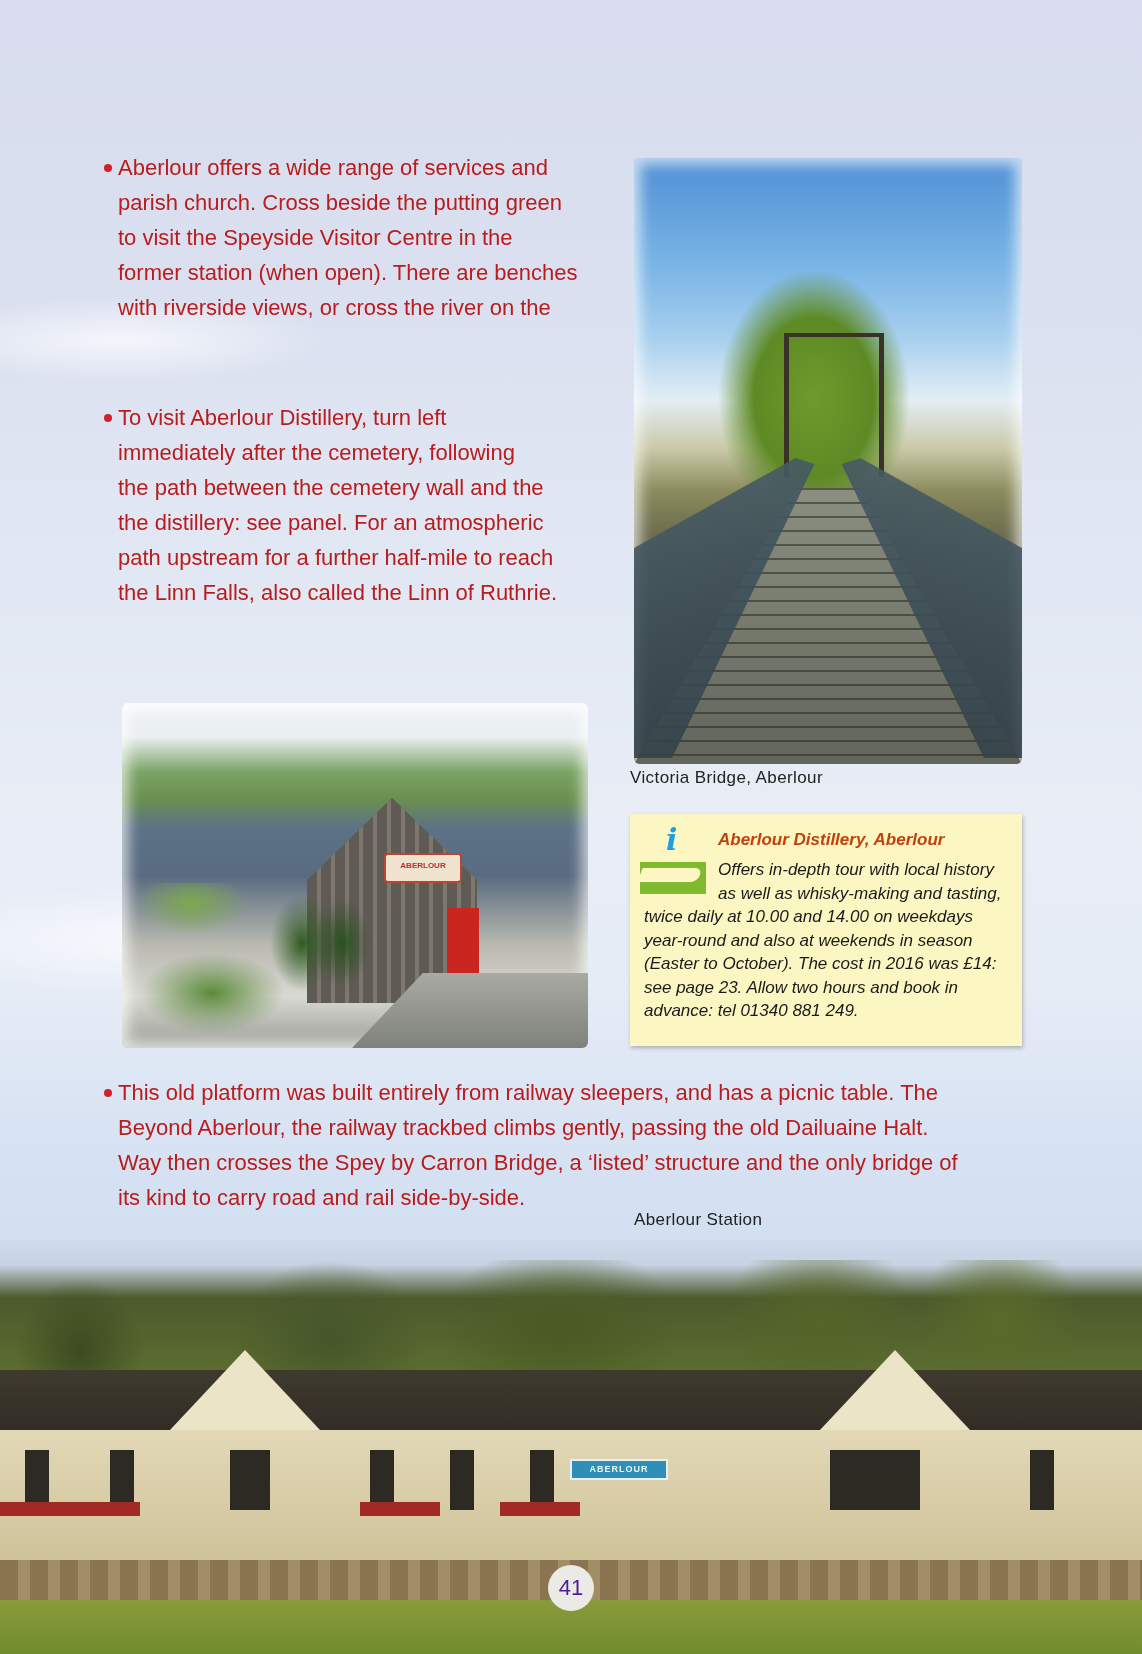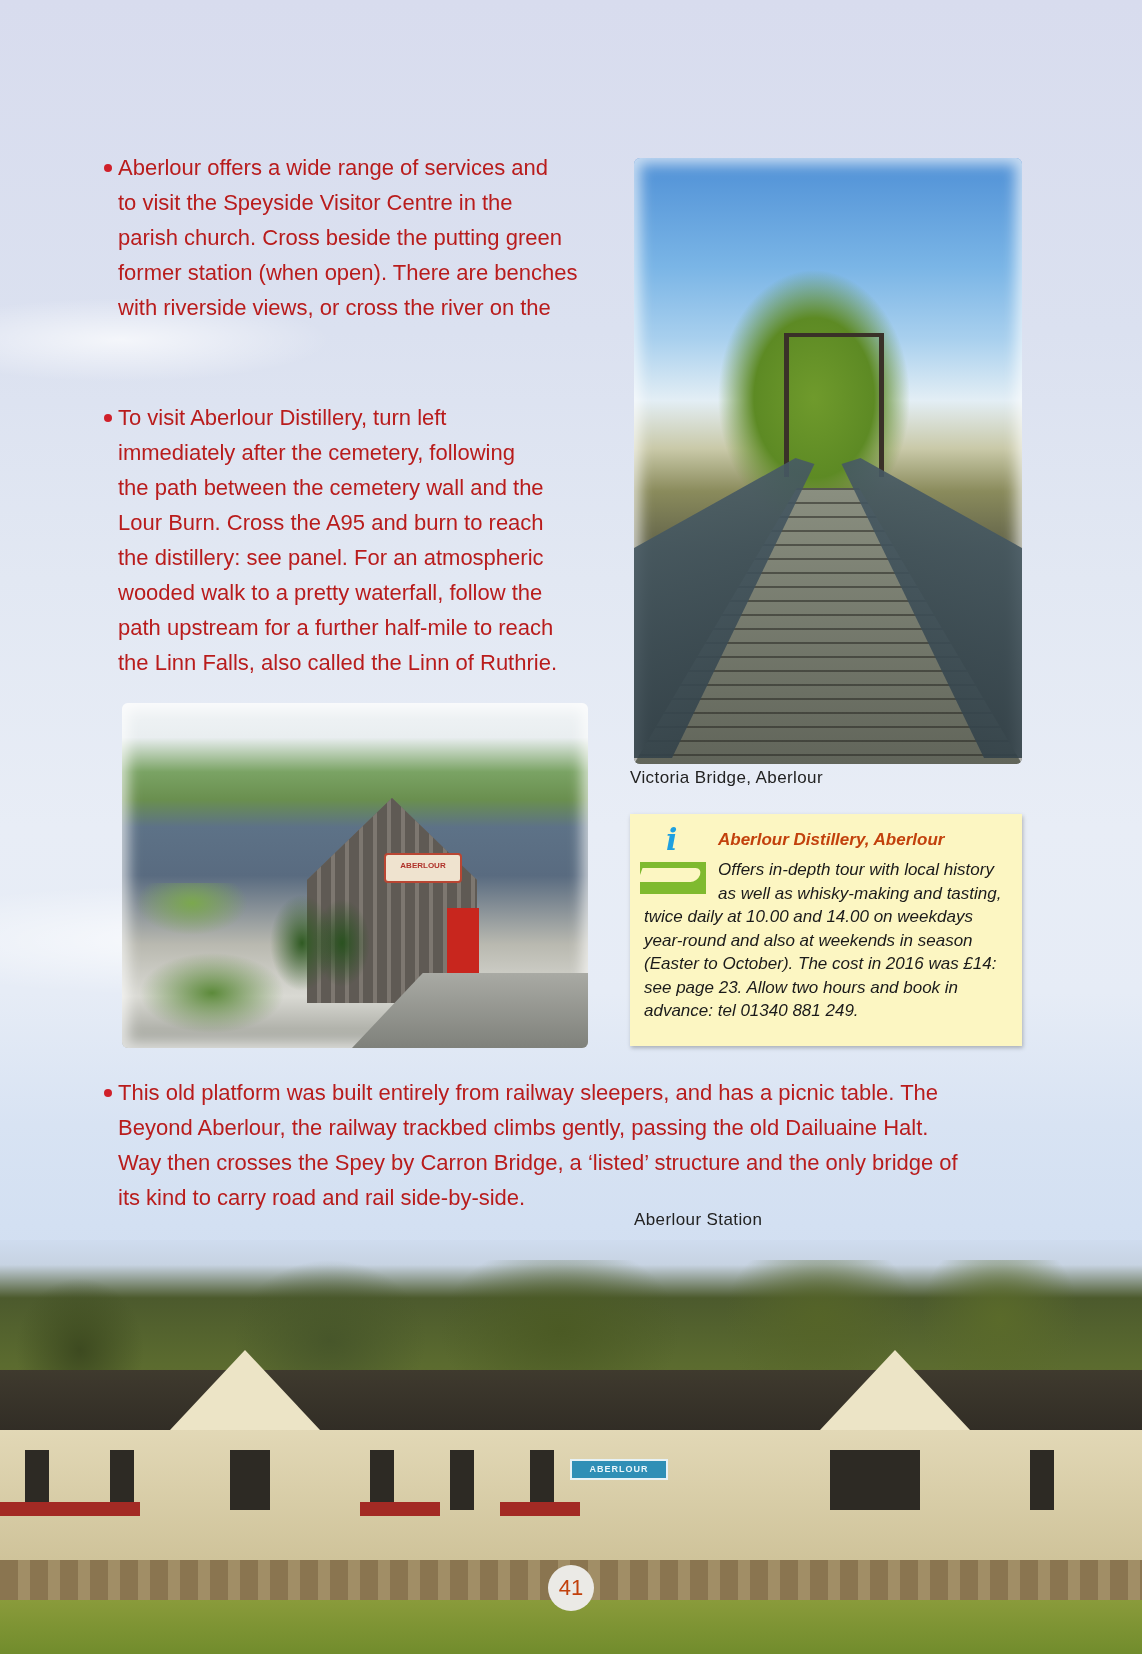--- a/index.html
+++ b/index.html
@@ -171,47 +171,45 @@
   .station-photo .stone {
     position: absolute; left: 0; top: 320px; width: 1142px; height: 40px;
     background: repeating-linear-gradient(90deg, #8a7550 0 18px, #a18e66 18px 30px);
   }
   .station-photo .lawn {
     position: absolute; left: 0; top: 360px; width: 1142px; height: 54px;
     background: linear-gradient(180deg, #8a9b3b, #718c2c);
   }
   .page-number {
     position: absolute; left: 548px; top: 1565px; width: 46px; height: 46px;
-    border-radius: 50%; background: #ebeae6; color: #c2410c;
+    border-radius: 50%; background: #ebeae6; color: #4c1d95;
     font-size: 22px; text-align: center; line-height: 46px;
   }
 </style>
 </head>
 <body>
 
 <div class="cloud-band cloud-1"></div>
 <div class="cloud-band cloud-2"></div>
 
 <div class="bullet b1">
   <span class="dot"></span>
   <p>Aberlour offers a wide range of services and</p>
+  <p>parish church.  Cross beside the putting green</p>
   <p>to visit the Speyside Visitor Centre in the</p>
-  <p>parish church.  Cross beside the putting green</p>
   <p>former station (when open).  There are benches</p>
   <p>with riverside views, or cross the river on the</p>
 </div>
 
 <div class="bullet b2">
   <span class="dot"></span>
   <p>To visit Aberlour Distillery, turn left</p>
   <p>immediately after the cemetery, following</p>
   <p>the path between the cemetery wall and the</p>
-  <p>Lour Burn.  Cross the A95 and burn to reach</p>
   <p>the distillery: see panel.  For an atmospheric</p>
-  <p>wooded walk to a pretty waterfall, follow the</p>
   <p>path upstream for a further half-mile to reach</p>
   <p>the Linn Falls, also called the Linn of Ruthrie.</p>
 </div>
 
 <div class="photo bridge-photo">
   <div class="trees"></div>
   <div class="frame"></div>
   <div class="deck"></div>
   <div class="deck-lines"></div>
   <div class="rail-l"></div>

